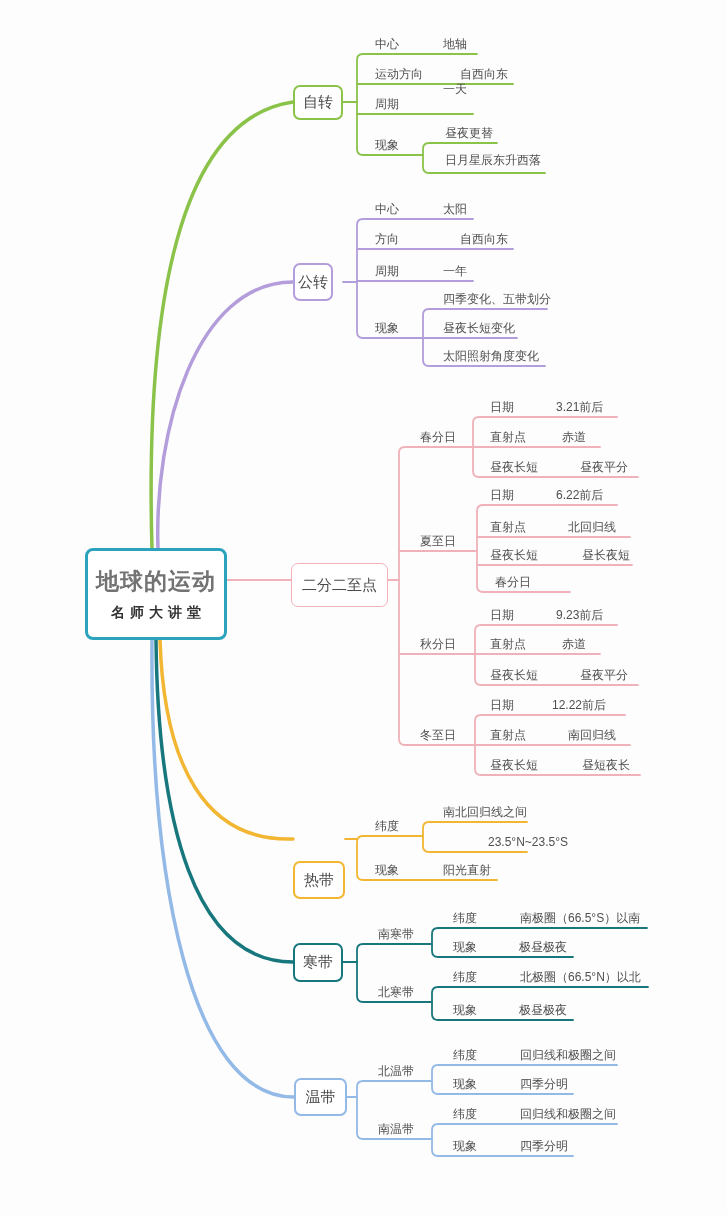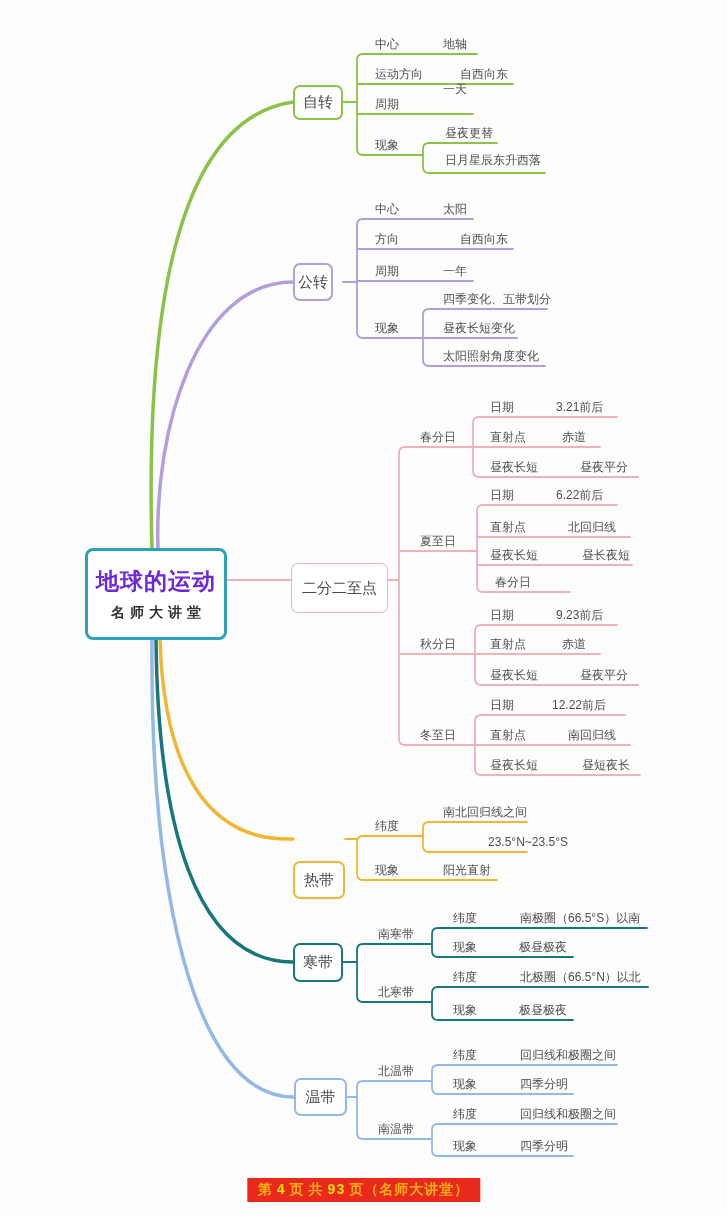--- a/index.html
+++ b/index.html
@@ -34,21 +34,21 @@
     position:absolute;
     left:85px;top:548px;width:142px;height:92px;
     background:#ffffff;
     border:3px solid #2ba3bd;
     border-radius:8px;
     box-sizing:border-box;
     display:flex;flex-direction:column;align-items:center;justify-content:center;
     gap:7px;
   }
   .center-title{
-    font-size:23px;font-weight:900;color:#6d28d9;letter-spacing:1px;
+    font-size:23px;font-weight:900;color:#737373;letter-spacing:1px;
   }
   .center-subtitle{
     font-family:"Liberation Serif","DejaVu Serif",serif;
     font-size:14px;font-weight:700;color:#333;letter-spacing:5px;
     padding-left:5px;
   }
   .footer{
     position:absolute;
     top:1178px;left:50%;transform:translateX(-50%);
     background:#e8291c;
@@ -155,21 +155,21 @@
   <span class="t" style="left:443px;top:202px;">太阳</span>
   <span class="t" style="left:375px;top:232px;">方向</span>
   <span class="t" style="left:460px;top:232px;">自西向东</span>
   <span class="t" style="left:375px;top:264px;">周期</span>
   <span class="t" style="left:443px;top:264px;">一年</span>
   <span class="t" style="left:443px;top:292px;">四季变化、五带划分</span>
   <span class="t" style="left:375px;top:321px;">现象</span>
   <span class="t" style="left:443px;top:321px;">昼夜长短变化</span>
   <span class="t" style="left:443px;top:349px;">太阳照射角度变化</span>
 
-  <div class="topic" style="left: 291px; top: 563px; width: 97px; height: 50px; border-width: 1.5px; border-color: rgb(239, 178, 186);">
+  <div class="topic" style="left: 291px; top: 563px; width: 97px; height: 44px; border-width: 1.5px; border-color: rgb(239, 178, 186);">
     <span>二分二至点</span>
   </div>
 
   <span class="t" style="left:420px;top:430px;">春分日</span>
   <span class="t" style="left:490px;top:400px;">日期</span>
   <span class="t" style="left:556px;top:400px;">3.21前后</span>
   <span class="t" style="left:490px;top:430px;">直射点</span>
   <span class="t" style="left:562px;top:430px;">赤道</span>
   <span class="t" style="left:490px;top:460px;">昼夜长短</span>
   <span class="t" style="left:580px;top:460px;">昼夜平分</span>
@@ -229,17 +229,14 @@
   <span class="t" style="left:453px;top:1048px;">纬度</span>
   <span class="t" style="left:520px;top:1048px;">回归线和极圈之间</span>
   <span class="t" style="left:453px;top:1077px;">现象</span>
   <span class="t" style="left:520px;top:1077px;">四季分明</span>
   <span class="t" style="left:378px;top:1122px;">南温带</span>
   <span class="t" style="left:453px;top:1107px;">纬度</span>
   <span class="t" style="left:520px;top:1107px;">回归线和极圈之间</span>
   <span class="t" style="left:453px;top:1139px;">现象</span>
   <span class="t" style="left:520px;top:1139px;">四季分明</span>
 
-  <div class="footer" style="background-color: rgb(232, 41, 28);">
-    <span>第</span><span class="num">4</span><span>页</span><span>共</span><span class="num">93</span><span>页（名师大讲堂）</span>
-  </div>
 
 </div>
 
 </body></html>

